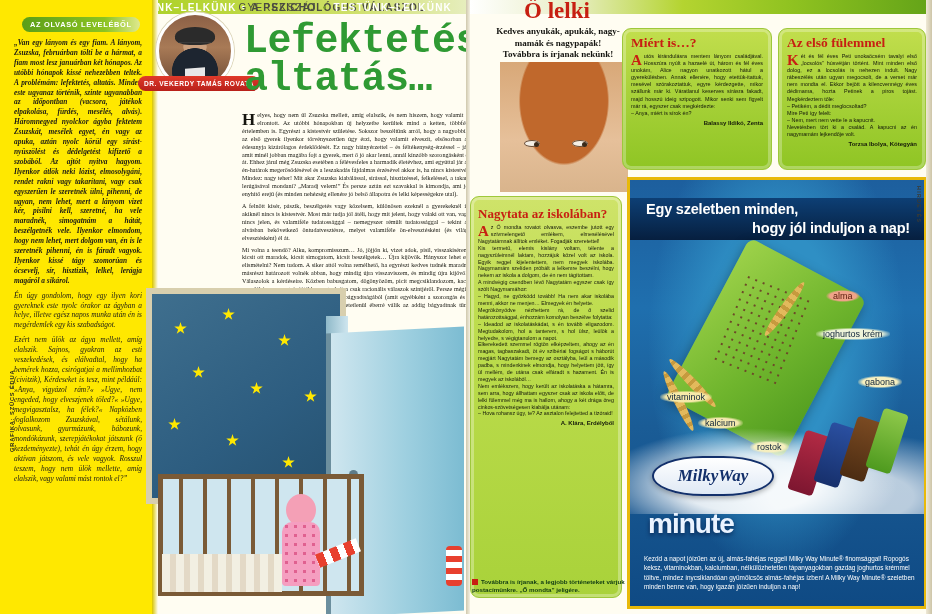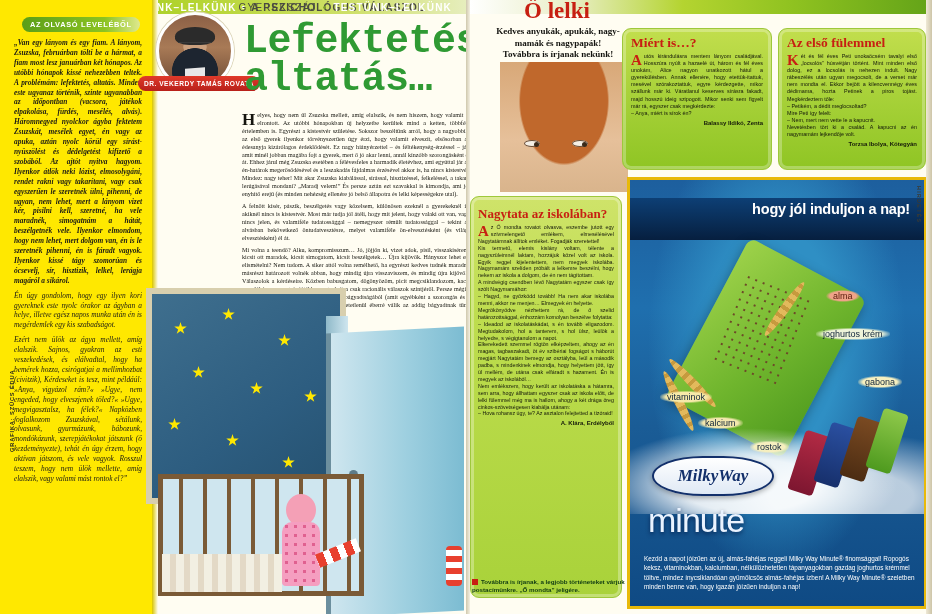--- a/index.html
+++ b/index.html
@@ -327,21 +327,21 @@
     border-radius:50%/60%;
     border:2px solid #13306b;
     display:flex; align-items:center; justify-content:center;
     color:#13306b; font-family:"Liberation Serif", serif;
     font-style:italic; font-weight:bold; font-size:17px;
     box-shadow:0 2px 5px rgba(0,0,0,.3);
   }
   .logo-min{
     position:absolute; left:18px; bottom:66px;
     color:#eaf3ff; font-family:"Liberation Sans", sans-serif;
-    font-weight:normal; font-size:34px; letter-spacing:-1px;
+    font-weight:bold; font-size:28px; letter-spacing:-1px;
     text-shadow:0 2px 4px rgba(0,20,60,.7);
   }
   .ad-copy{
     position:absolute; left:14px; bottom:14px; width:272px;
     color:#ffffff; font-family:"Liberation Sans", sans-serif;
     font-size:6.4px; line-height:9.6px; text-align:left;
   }
   .ad-mini{
     position:absolute; right:12px; bottom:112px; width:116px; height:78px;
   }
@@ -503,20 +503,21 @@
   </div>
 
   <div class="footnote">
     <span class="sq"></span><span>Továbbra is írjanak, a legjobb történeteket várjuk postacímünkre. „Ő mondta” jeligére.</span>
   </div>
 
   <div class="ad-wrap">
     <div class="ad">
       <div class="ad-band"></div>
       <div class="ad-head">
+        <span class="l1">Egy szeletben minden,</span>
         <span class="l2">hogy jól induljon a nap!</span>
       </div>
 
       <div class="bar-art"></div>
       <div class="wheat" style="left:44px;top:188px;transform:rotate(-26deg)"></div>
       <div class="wheat" style="left:58px;top:170px;transform:rotate(-44deg)"></div>
       <div class="wheat" style="left:150px;top:96px;transform:rotate(36deg)"></div>
       <div class="milk-splash"></div>
 
       <div class="ad-lbl lbl-alma">alma</div>

